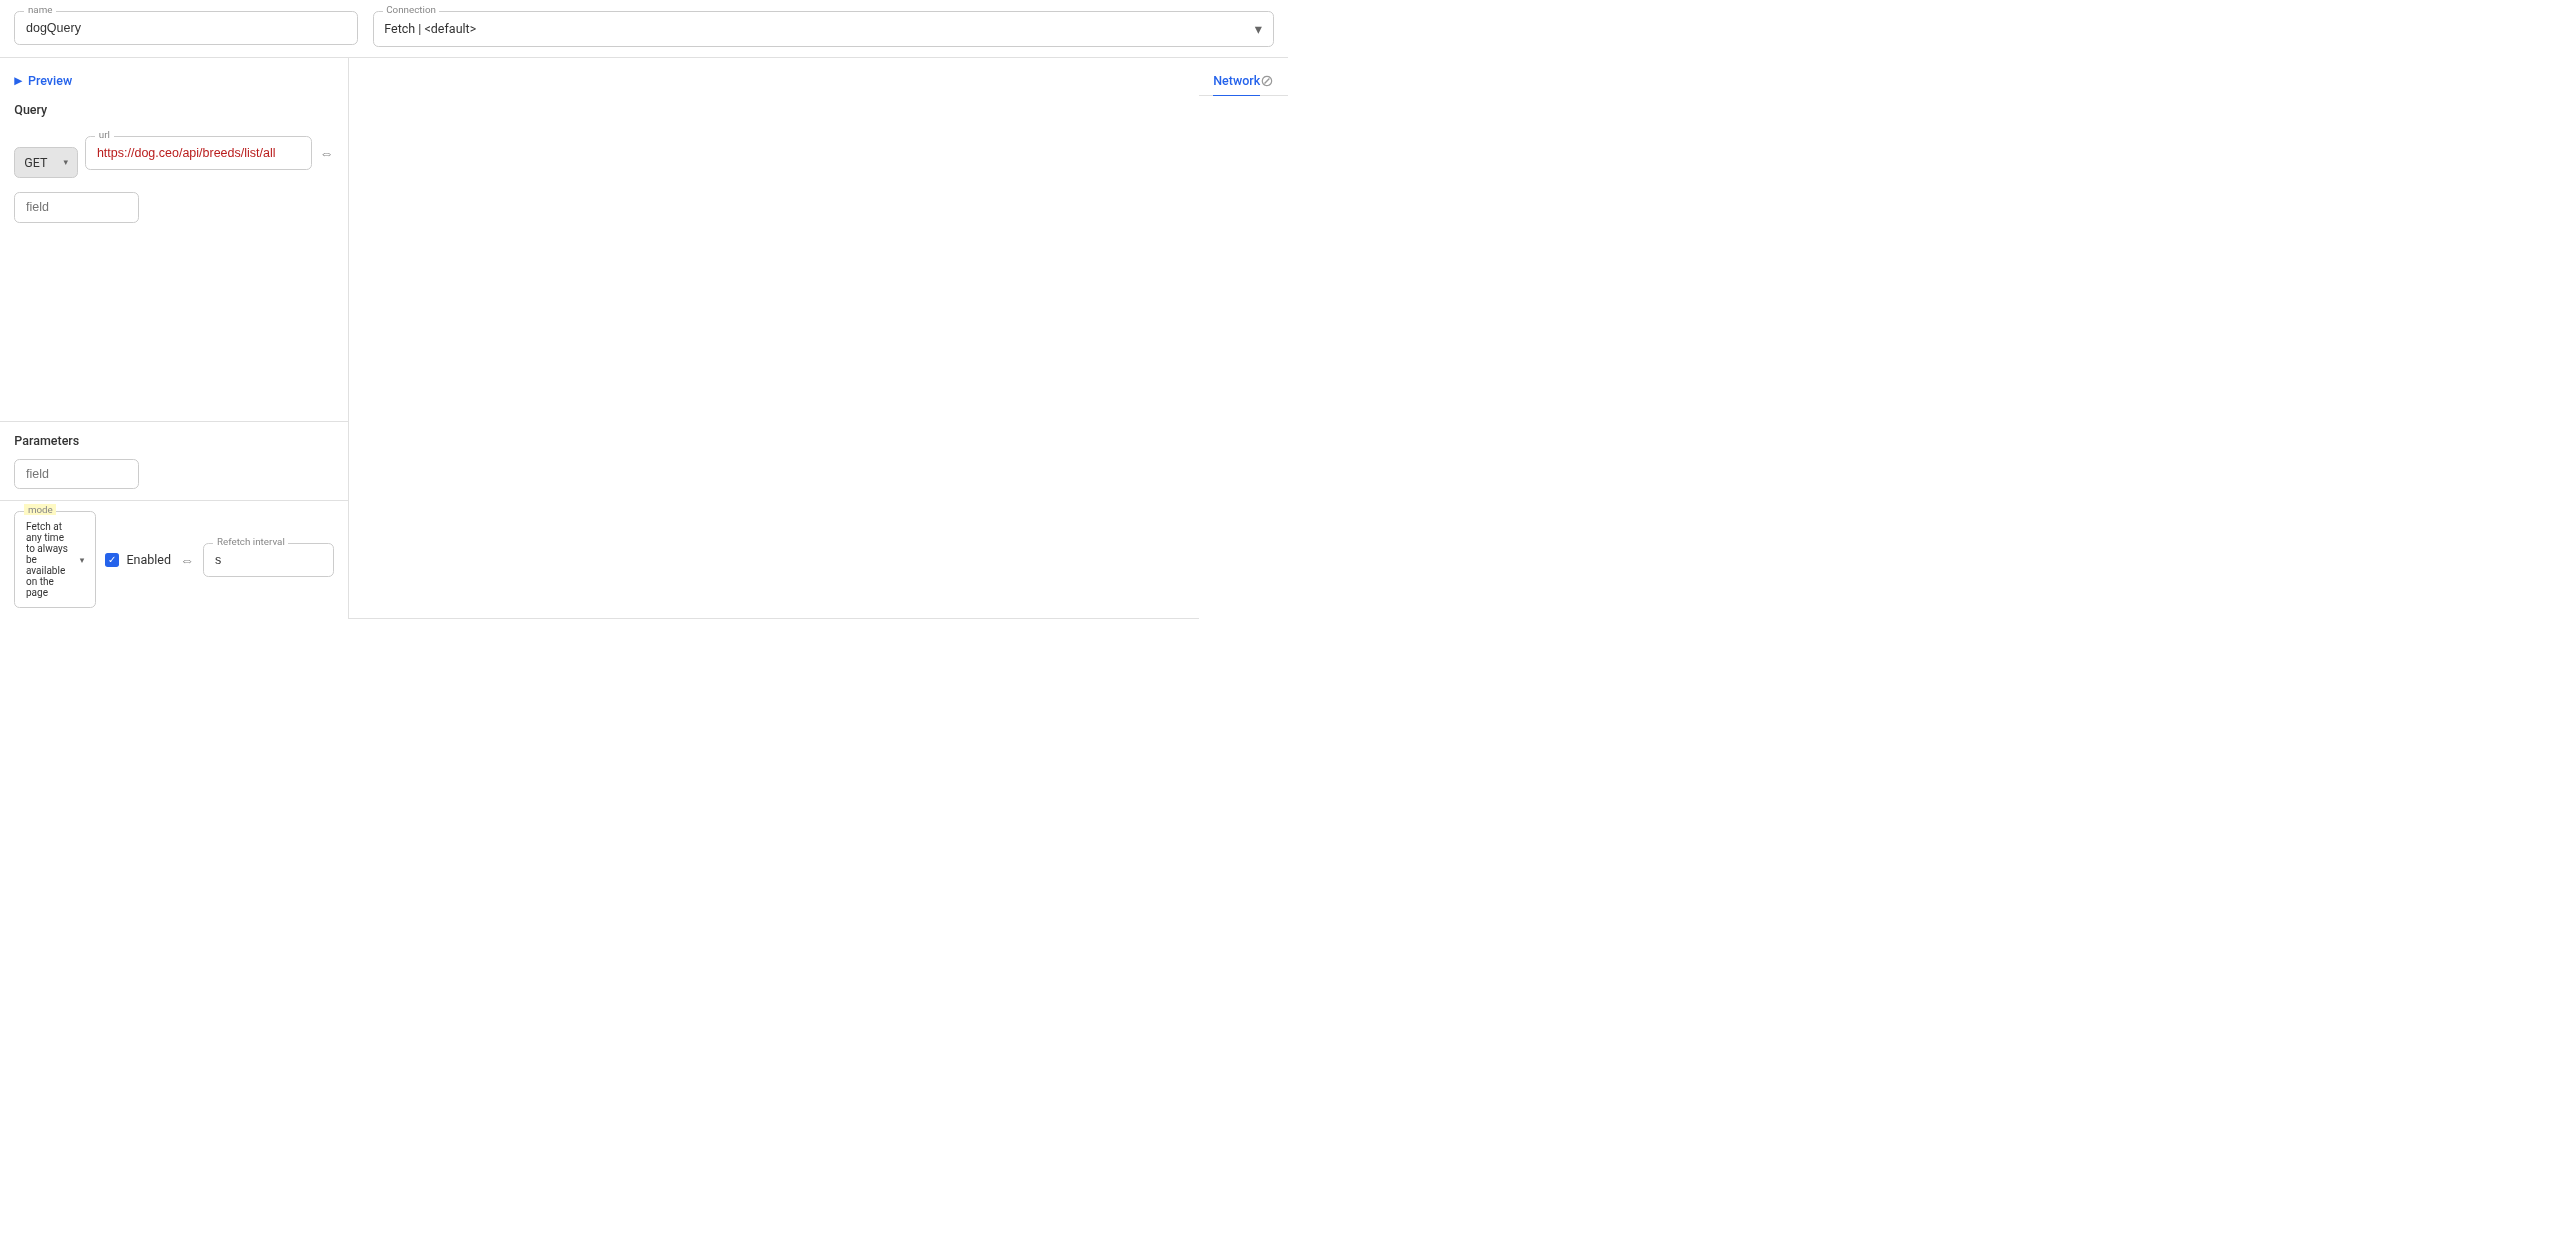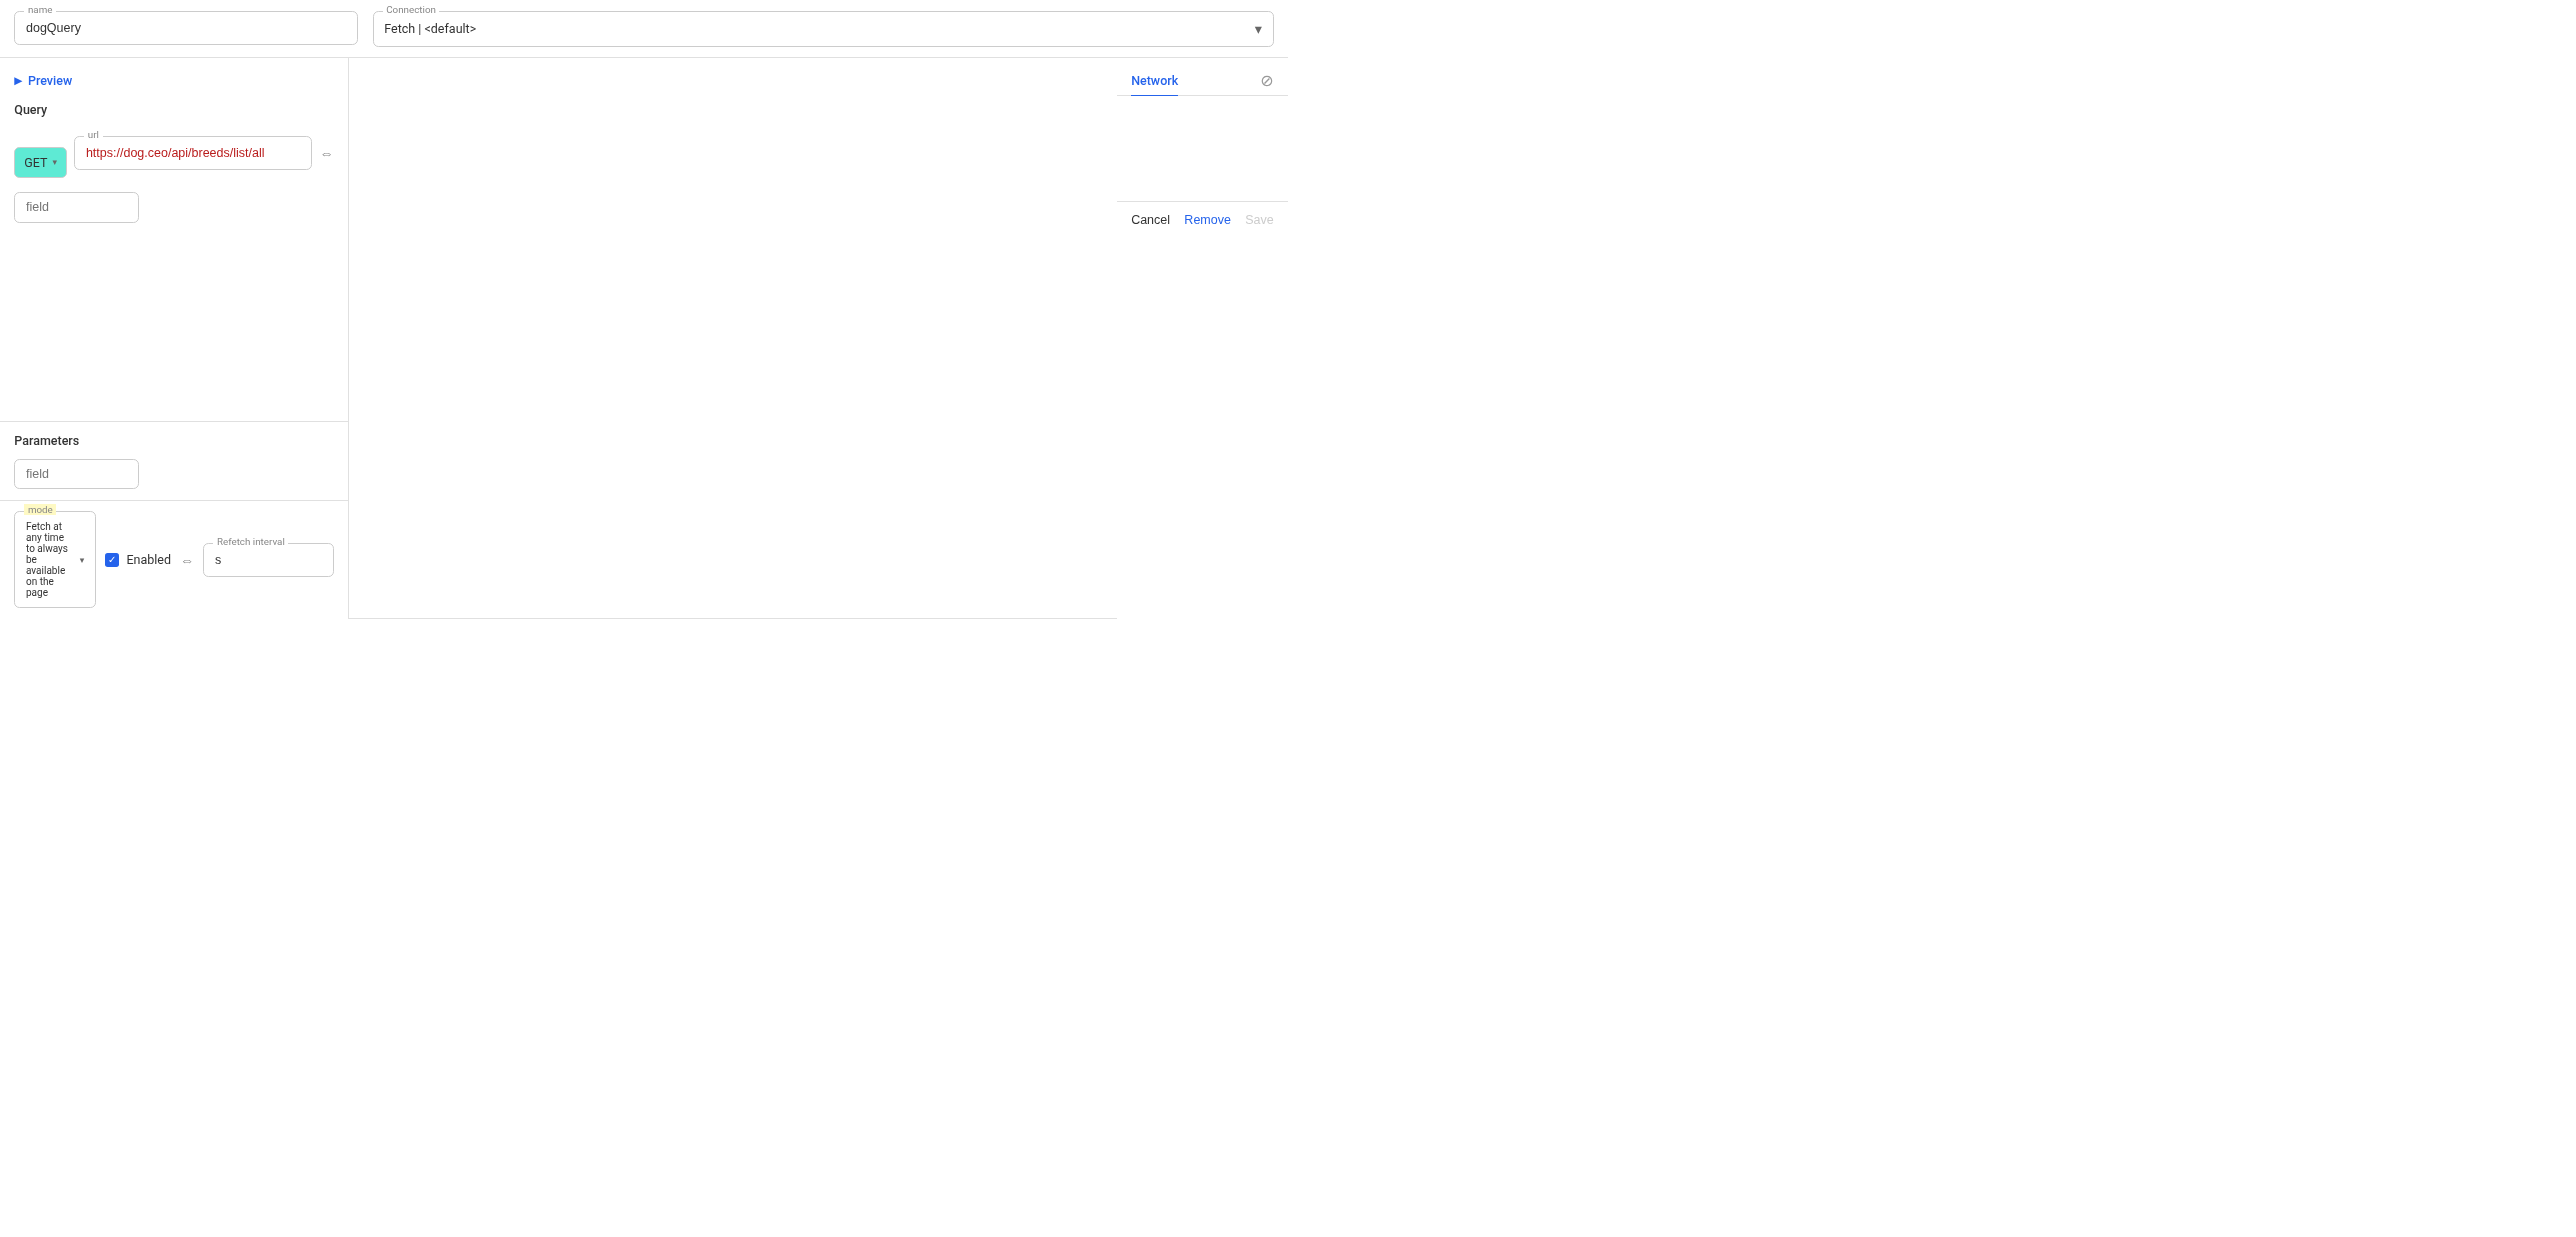--- a/index.html
+++ b/index.html
@@ -95,23 +95,23 @@
       margin-bottom: 14.3px;
     }
 
     .method-select {
       border: 0.9px solid #ccc;
       border-radius: 5.4px;
       padding: 7.2px 9px;
       font-size: 12.5px;
       display: flex;
       align-items: center;
-      gap: 5px;
-      cursor: pointer;
-      background: #5eead4;
+      gap: 16px;
+      cursor: pointer;
+      background: #e5e5e5;
       white-space: nowrap;
       margin-top: 19px;
     }
 
     .method-select .chevron-down {
       font-size: 9px;
       color: #666;
     }
 
     .url-field {
@@ -498,24 +498,19 @@
 
       <div class="right-top"></div>
 
       <div class="right-bottom">
         <div class="network-tab-bar">
           <div class="network-tab">Network</div>
           <span class="circle-icon">⊘</span>
         </div>
         <div class="network-content"></div>
 
-        <div class="footer-buttons">
-          <button class="btn-cancel">Cancel</button>
-          <button class="btn-remove">Remove</button>
-          <button class="btn-save">Save</button>
-        </div>
       </div>
 
     </div>
 
   </div>
 </div>
 
 
 </body></html>

